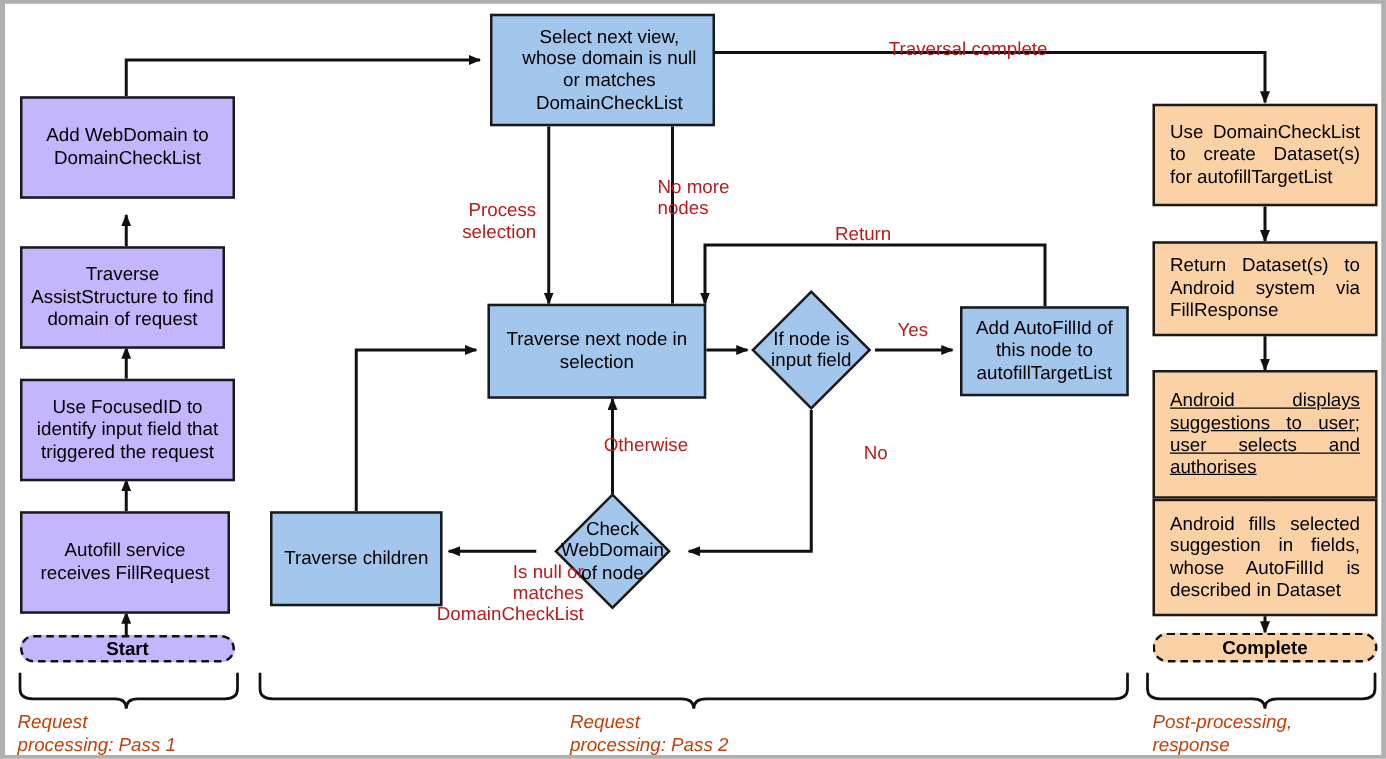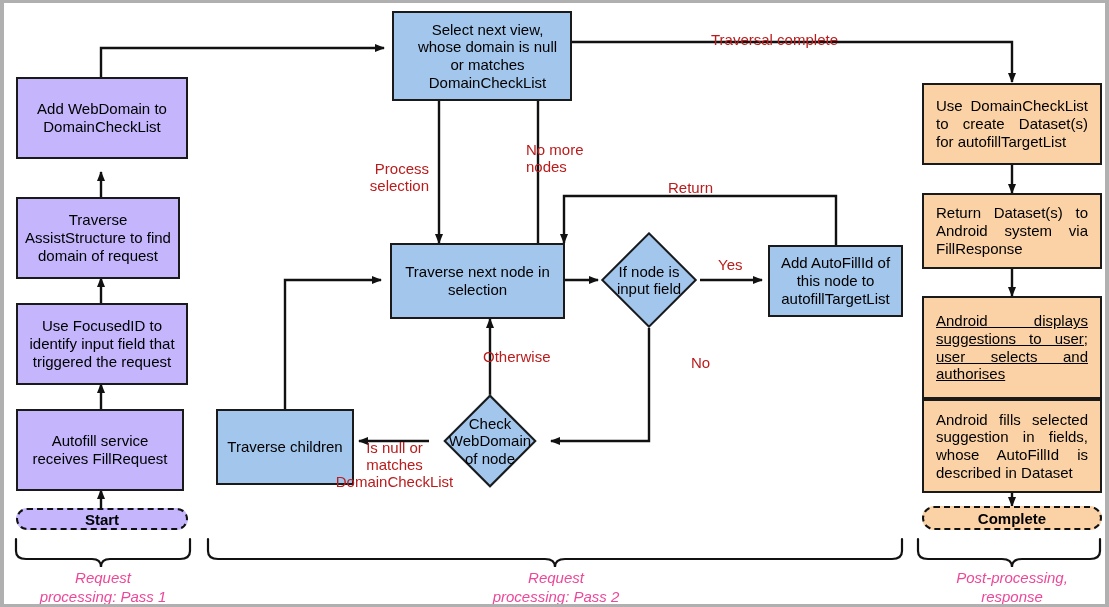--- a/index.html
+++ b/index.html
@@ -53,22 +53,22 @@
   .diamond .dtext{
     position:absolute;left:0;top:0;width:100%;height:100%;
     display:flex;align-items:center;justify-content:center;
     text-align:center;font-size:15px;line-height:1.15;color:#000;
   }
   .elabel{
     position:absolute;font-size:15px;color:#b91c1c;
     line-height:1.15;white-space:pre;
   }
   .caption{
-    position:absolute;font-size:15px;font-style:italic;color:#ec4899;
-    text-align:center;line-height:1.25;
+    position:absolute;font-size:15px;font-style:italic;color:#c2410c;
+    line-height:1.25;
   }
 </style>
 </head>
 <body>
 
 <div id="canvas">
 
   <svg id="wires" viewBox="0 0 1109 607" xmlns="http://www.w3.org/2000/svg">
     <defs>
       <marker id="ah" markerWidth="10" markerHeight="8" refX="9" refY="4" orient="auto" markerUnits="userSpaceOnUse">
@@ -193,21 +193,21 @@
 nodes</div>
 
   <div class="elabel" style="left:664px;top:176px;">Return</div>
 
   <div class="elabel" style="left:714px;top:253px;">Yes</div>
 
   <div class="elabel" style="left:655px;top:351px;margin-left:32px;">No</div>
 
   <div class="elabel" style="left:479px;top:345px;text-align:center;">Otherwise</div>
 
-  <div class="elabel" style="left:318px;top:437px;text-align:center;width:145px;line-height:1.12;">Is null or
+  <div class="elabel" style="left:318px;top:447px;text-align:right;width:145px;line-height:1.12;">Is null or
 matches
 DomainCheckList</div>
 
   <div class="elabel" style="left:707px;top:28px;">Traversal complete</div>
 
   <div class="node orange" style="left:918px;top:190px;width:180px;height:76px;">
     <span class="justify">Return Dataset(s) to Android system via FillResponse</span>
   </div>
 
   <div class="node orange" style="left:918px;top:80px;width:180px;height:82px;">

